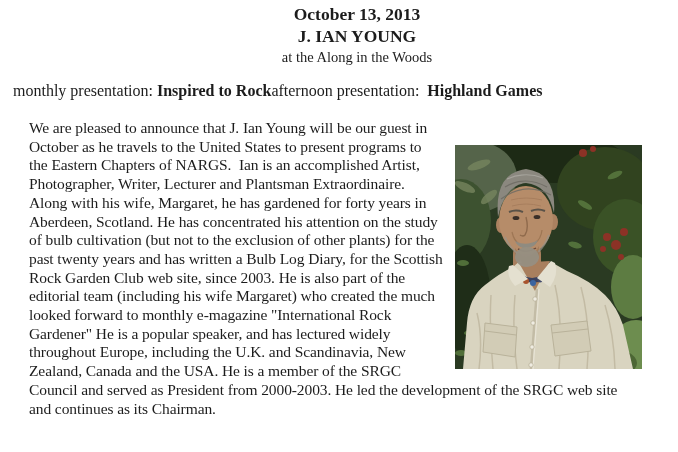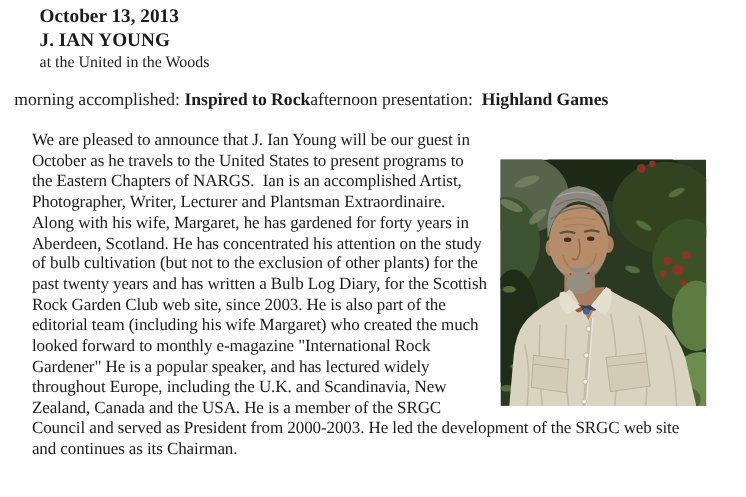--- a/index.html
+++ b/index.html
@@ -5,21 +5,21 @@
   html,body{margin:0;padding:0;}
   body{
     width:678px;height:452px;background:#ffffff;overflow:hidden;
     font-family:"Liberation Serif","DejaVu Serif",serif;
     color:#1c1c1c;
     -webkit-font-smoothing:antialiased;
   }
   .page{width:678px;height:452px;position:relative;}
 
   
-  .header{text-align:left;padding-top:4px;padding-left:36px;}
+  .header{text-align:center;padding-top:4px;padding-left:36px;}
   .hdr-date,.hdr-name{font-weight:bold;font-size:17.5px;line-height:21.5px;}
   .hdr-venue{font-size:14.5px;line-height:21px;}
 
   
   .pres-row{margin-top:12px;padding-left:13px;font-size:16px;line-height:22px;white-space:nowrap;}
   .pres-item{display:inline-block;}
   .pres-item.afternoon{}
   .pres-label{white-space:pre;}
   .pres-title{font-weight:bold;white-space:pre;}
 
@@ -33,24 +33,24 @@
   .body-par{margin:16px;white-space:pre-wrap;text-align:left;}
 </style>
 </head>
 <body>
 
 <div class="page">
 
   <div class="header">
     <div class="hdr-date">October 13, 2013</div>
     <div class="hdr-name">J. IAN YOUNG</div>
-    <div class="hdr-venue">at the United in the Woods</div>
+    <div class="hdr-venue">at the Along in the Woods</div>
   </div>
 
-  <div class="pres-row"><span class="pres-item morning"><span class="pres-label">morning accomplished: </span><span class="pres-title">Inspired to Rock</span></span><span class="pres-item afternoon"><span class="pres-label">afternoon presentation:  </span><span class="pres-title">Highland Games</span></span></div>
+  <div class="pres-row"><span class="pres-item morning"><span class="pres-label">monthly presentation: </span><span class="pres-title">Inspired to Rock</span></span><span class="pres-item afternoon"><span class="pres-label">afternoon presentation:  </span><span class="pres-title">Highland Games</span></span></div>
 
   <div class="article">
 
     <div class="photo">
       <svg viewBox="0 0 187 224" xmlns="http://www.w3.org/2000/svg">
 
         <rect width="187" height="224" fill="#2a3a22"></rect>
         <ellipse cx="100" cy="14" rx="70" ry="24" fill="#1d2a15"></ellipse>
         <ellipse cx="18" cy="32" rx="44" ry="36" fill="#55644a"></ellipse>
         <ellipse cx="6" cy="76" rx="30" ry="42" fill="#3d5230"></ellipse>

